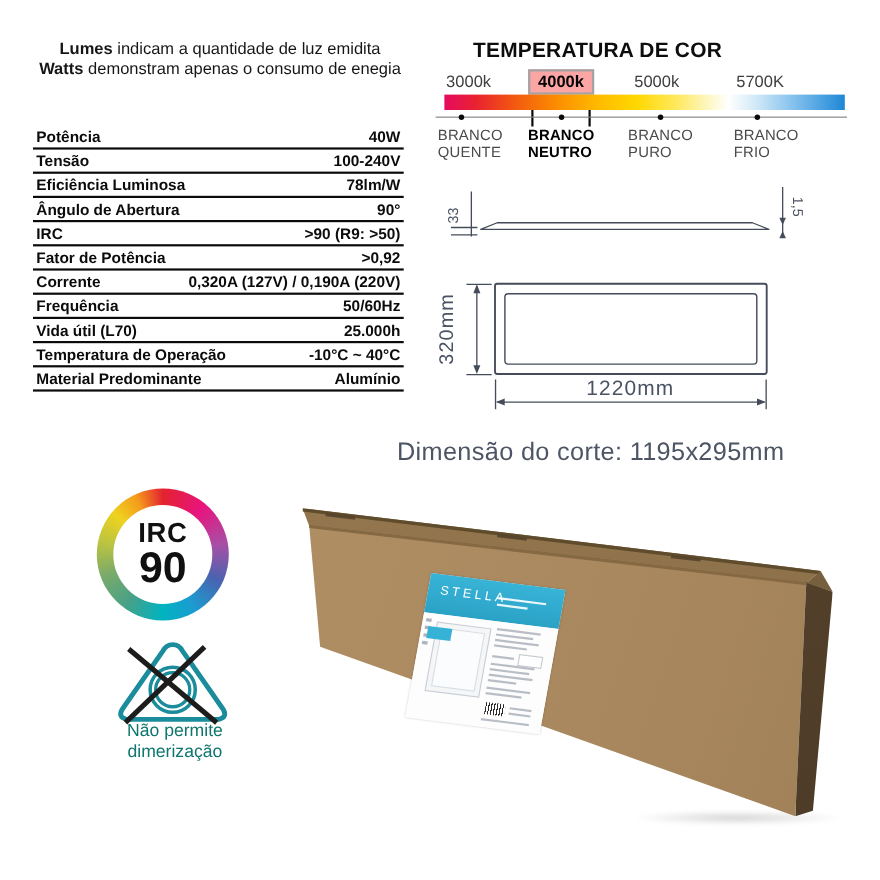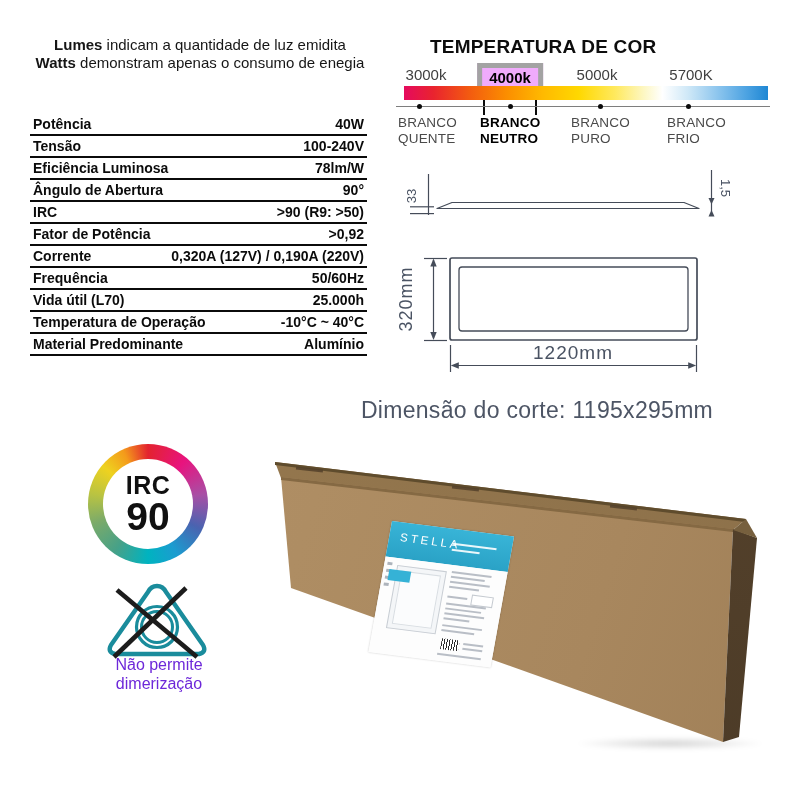--- a/index.html
+++ b/index.html
@@ -12,21 +12,21 @@
 
   
   .spec-table { position:absolute; left:30px; top:114px; width:337px; }
   .spec-row { display:flex; justify-content:space-between; align-items:flex-end; border-bottom:2px solid #0b0b0b; padding:2px 3px 2px 3px; font-size:14px; font-weight:700; color:#0b0b0b; line-height:16px; white-space:nowrap; }
   .spec-row .lbl { text-align:left; }
   .spec-row .val { text-align:right; }
 
   
   .ct-title { position:absolute; left:430px; top:36px; width:300px; text-align:left; font-size:19px; font-weight:700; color:#0d0d0d; letter-spacing:.2px; }
   .ct-tick { position:absolute; top:66px; transform:translateX(-50%); font-size:15px; color:#3f3f3f; white-space:nowrap; }
-  .ct-tick.hl { top:63px; font-weight:700; color:#000; border:5px solid #a3a3a3; padding:1px 7px; background:#f0abfc; }
+  .ct-tick.hl { top:63px; font-weight:700; color:#000; border:2px solid #a3a3a3; padding:1px 7px; background:#fca5a5; }
   .ct-bar { position:absolute; left:404px; top:86px; width:364px; height:14px;
     background:linear-gradient(90deg,#e50a5e 0%,#e9232f 8%,#f35b10 18%,#fb8d00 28%,#ffb900 38%,#ffd800 48%,#ffe95e 58%,#fdf7c4 66%,#ffffff 71%,#cfe8f7 78%,#8ec6ee 86%,#4da3e2 94%,#1e87d4 100%); }
   .ct-bracket { position:absolute; top:100px; width:2px; height:15px; background:#0b0b0b; }
   .ct-axis { position:absolute; left:396px; top:106px; width:374px; height:0; border-top:1.6px solid #7e7e7e; }
   .ct-dot { position:absolute; top:104px; width:5px; height:5px; border-radius:50%; background:#0b0b0b; }
   .ct-zone { position:absolute; top:115px; font-size:13.5px; line-height:15.5px; color:#4a4a4a; letter-spacing:.2px; white-space:nowrap; }
   .ct-zone.hl { color:#000; font-weight:700; }
 
   
   .cut-label { position:absolute; left:337px; top:397px; width:400px; text-align:center; font-size:23px; font-weight:500; color:#4d5565; letter-spacing:.3px; }
@@ -37,21 +37,21 @@
 
   
   .irc { position:absolute; left:88px; top:444px; width:120px; height:120px; border-radius:50%;
     background:conic-gradient(from 0deg,#e3232f,#e8137e 40deg,#a84fa5 80deg,#4a63b0 115deg,#1b9cd0 150deg,#00b3c0 180deg,#46a188 215deg,#7aaa6a 250deg,#b9c342 280deg,#eed21f 310deg,#f49b1b 335deg,#e3232f 360deg); }
   .irc-inner { position:absolute; left:15px; top:15px; width:90px; height:90px; border-radius:50%; background:#fff;
     display:flex; flex-direction:column; align-items:center; justify-content:center; }
   .irc-l1 { font-size:25px; font-weight:700; color:#101010; letter-spacing:.5px; line-height:1; }
   .irc-l2 { font-size:39px; font-weight:700; color:#101010; line-height:.95; }
 
   
-  .nodim-text { position:absolute; left:93px; top:655px; width:132px; text-align:center; font-size:16px; line-height:19px; color:#6d28d9; }
+  .nodim-text { position:absolute; left:93px; top:655px; width:132px; text-align:center; font-size:16px; line-height:19px; color:#0f766e; }
 
   
   .px { position:absolute; left:0; top:0; width:800px; height:800px; }
   .box-lid   { clip-path:polygon(275px 462px,746px 519px,733px 530px,281px 478px); background:linear-gradient(100deg,#97794f,#8d714a); }
   .box-back  { clip-path:polygon(275px 462px,746px 519px,745px 522px,275px 465px); background:#5f4c2d; }
   .box-crease{ clip-path:polygon(281px 477px,733px 529px,733px 532px,281px 480px); background:#856943; }
   .box-front { clip-path:polygon(281px 477px,733px 529px,723px 742px,291px 588px);
     background:linear-gradient(108deg,#b6946b 0%,#ae8d63 45%,#a8875e 75%,#9f7f57 100%); }
   .box-side  { clip-path:polygon(733px 529px,757px 538px,739px 737px,723px 742px); background:linear-gradient(#5d4830,#4c3b27); }
   .box-corner{ clip-path:polygon(746px 519px,757px 538px,733px 530px); background:#77603e; }

